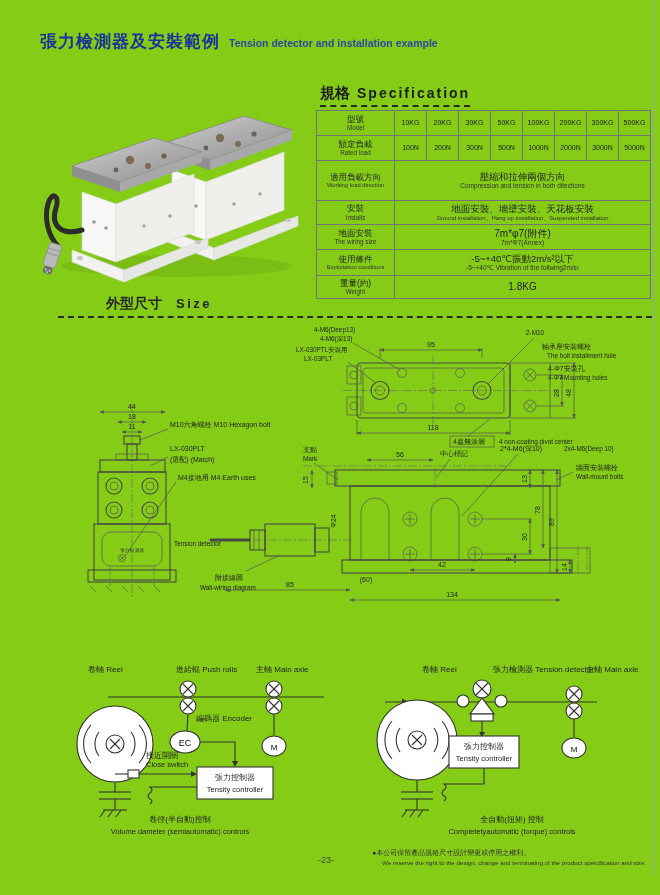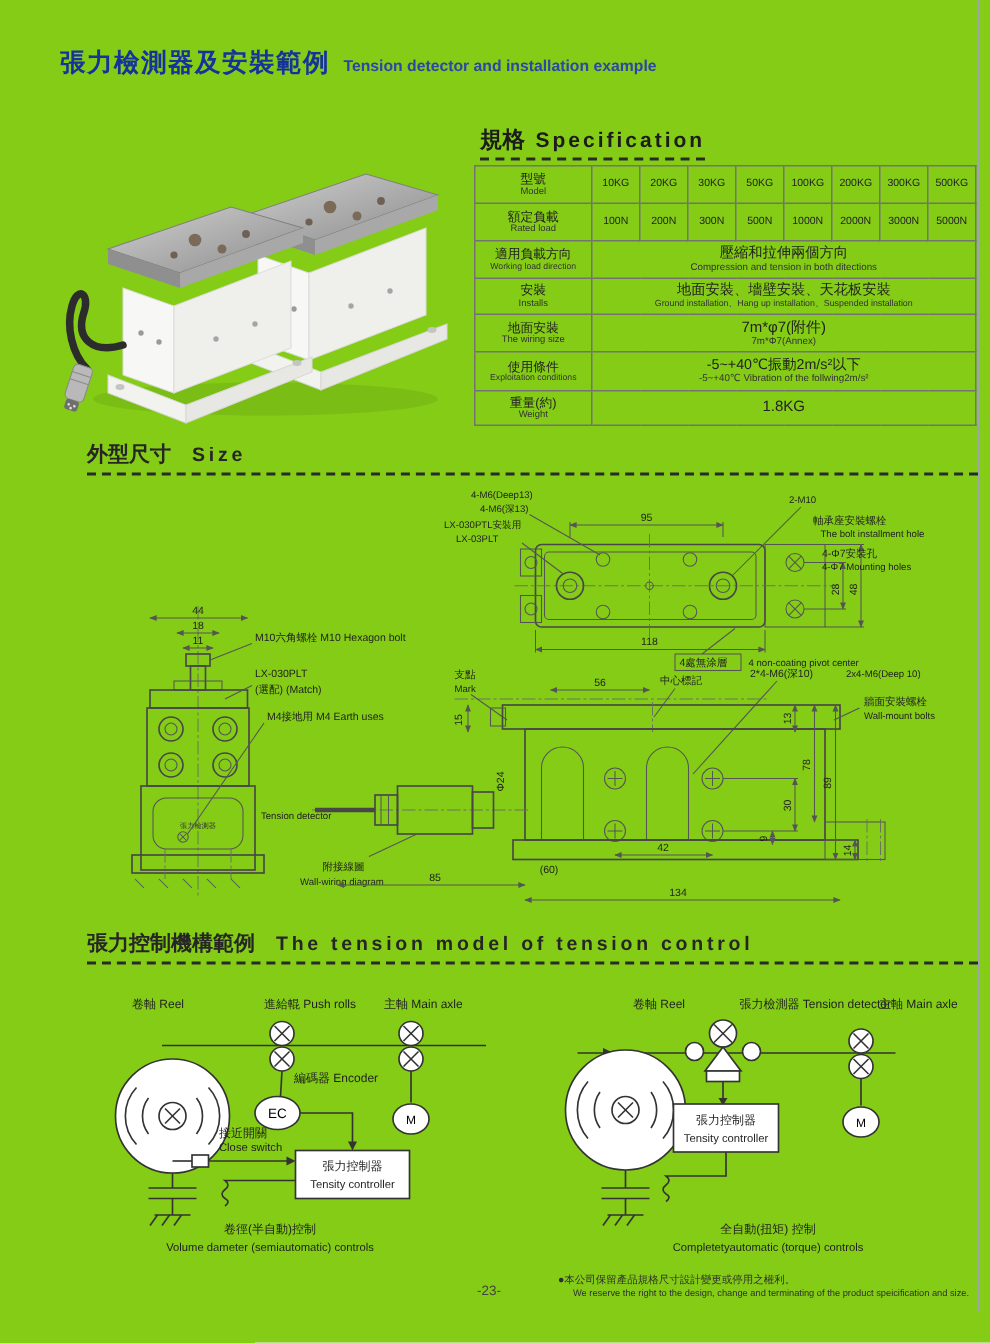--- a/index.html
+++ b/index.html
@@ -23,25 +23,25 @@
   .spec-h .en{font-size:14px;font-weight:bold;color:#1c1c1c;letter-spacing:2px;margin-left:7px;}
   table.spec{position:absolute;left:316px;top:110px;width:334px;border-collapse:collapse;table-layout:fixed;}
   table.spec td{border:1px solid #737373;padding:0;text-align:center;vertical-align:middle;line-height:1.12;}
   table.spec{border:1.5px solid #2f2f2f;}
   td.lab .z{font-size:8.5px;}
   td.lab .e{font-size:6.3px;color:#333;}
   td.val{font-size:7px;}
   td.merge{text-align:left;padding-left:7px;}
   td.merge .z{font-size:9.5px;}
   td.merge .e{font-size:6.5px;color:#333;}
-  .r1{height:25px}.r2{height:25px}.r3{height:25px}.r4{height:24px}.r5{height:25px}.r6{height:26px}.r7{height:23px}
+  .r1{height:25px}.r2{height:25px}.r3{height:40px}.r4{height:24px}.r5{height:25px}.r6{height:26px}.r7{height:23px}
 
   
   .rule-h{position:absolute;left:58px;width:594px;border-bottom:2.5px dashed #2a2a2a;padding-bottom:3px;white-space:nowrap;}
-  .rule-h .zh{font-size:14px;font-weight:bold;color:#262626;}
+  .rule-h .zh{font-size:14px;font-weight:bold;color:#262626;margin-left:48px;}
   .rule-h .en{font-size:13px;font-weight:bold;color:#262626;letter-spacing:2.5px;margin-left:14px;}
   #size-h{top:294px;}
   #ctrl-h{top:620px;}
 
   .size-svg{position:absolute;left:50px;top:318px;}
   .ctrl-svg{position:absolute;left:50px;top:652px;}
 
   
   .med{stroke:#474747;stroke-width:1.1;fill:none;}
   .thin{stroke:#555;stroke-width:0.7;fill:none;}
@@ -453,23 +453,20 @@
         <text x="504" y="204" class="d" transform="rotate(-90 504 204)" text-anchor="middle">89</text>
       </g>
       <g>
         <line x1="520" y1="242" x2="520" y2="255" class="dim" marker-start="url(#ar)" marker-end="url(#ar)"></line>
         <text x="517" y="249" class="d" transform="rotate(-90 517 249)" text-anchor="middle">14</text>
       </g>
       <line x1="523" y1="154" x2="506" y2="162" class="thin"></line>
     </g>
   </svg>
 
-  <div class="rule-h" id="ctrl-h">
-    <span class="zh">張力控制機構範例</span><span class="en">The tension model of tension control</span>
-  </div>
 
   <svg class="ctrl-svg" width="605" height="198" viewBox="0 0 605 198">
 
     <g>
       <text x="38" y="20" class="cz"><tspan>卷軸</tspan> <tspan class="ce">Reel</tspan></text>
       <text x="126" y="20" class="cz"><tspan>進給輥</tspan> <tspan class="ce">Push rolls</tspan></text>
       <text x="206" y="20" class="cz"><tspan>主軸</tspan> <tspan class="ce">Main axle</tspan></text>
       <line x1="58" y1="45" x2="274" y2="45" class="dg"></line>
       <g>
         <circle cx="138" cy="37" r="8" class="dg wh"></circle>

